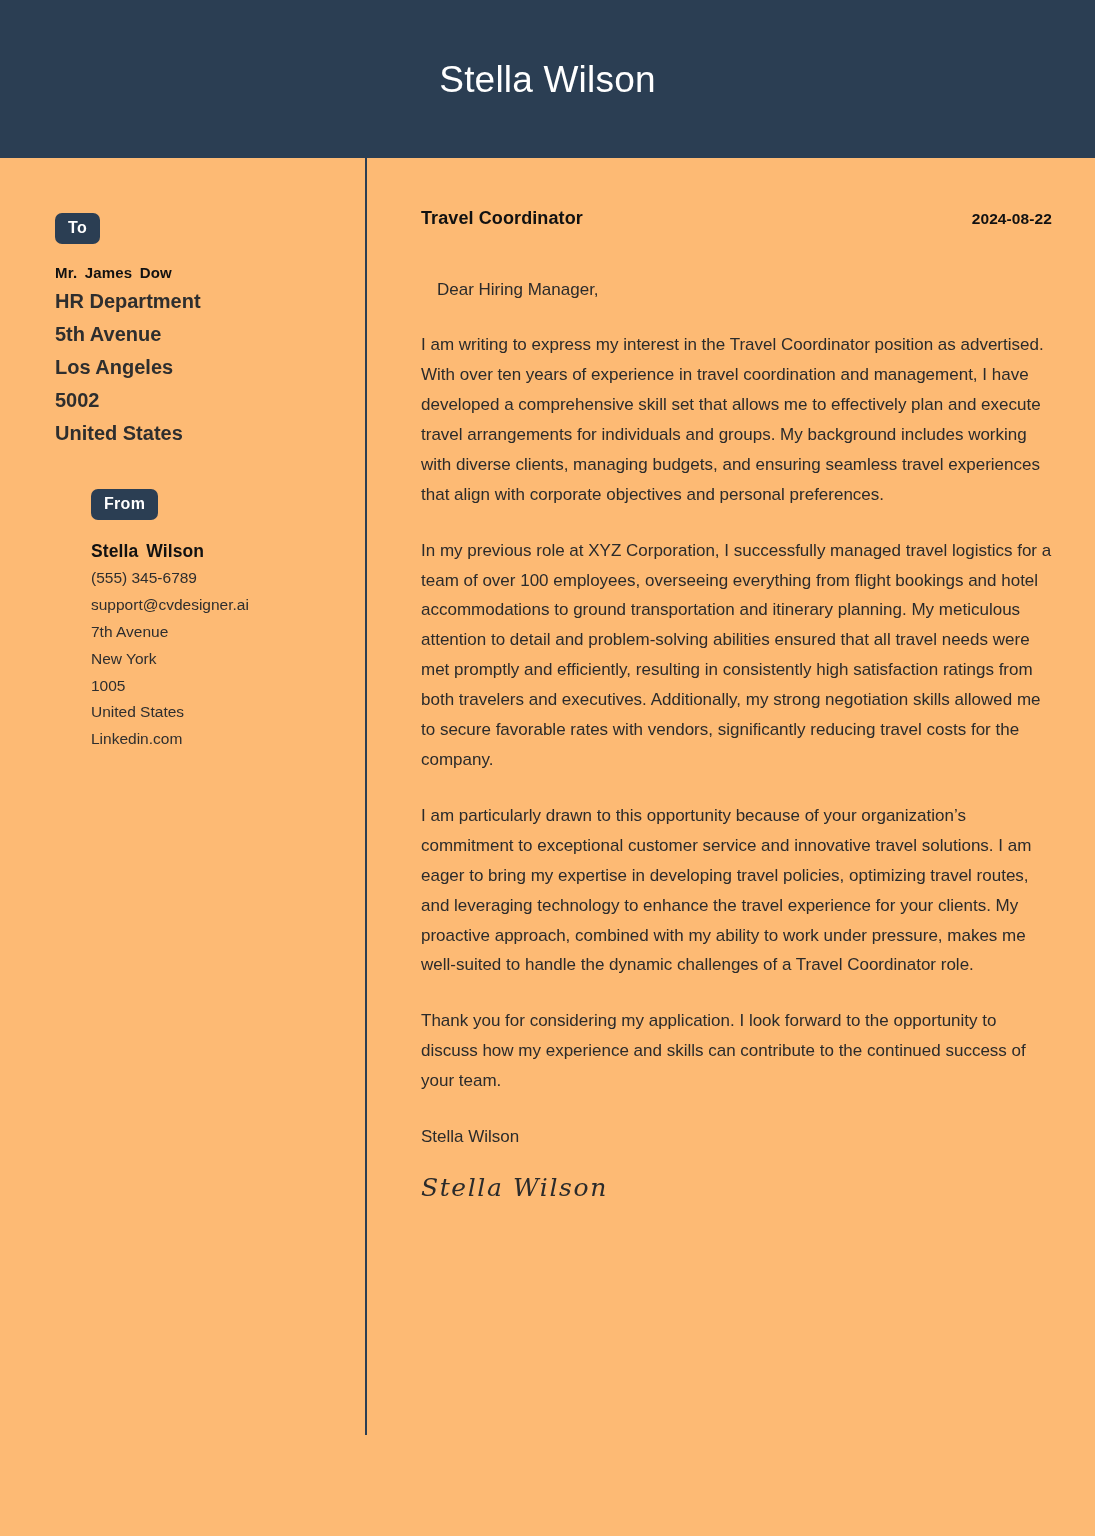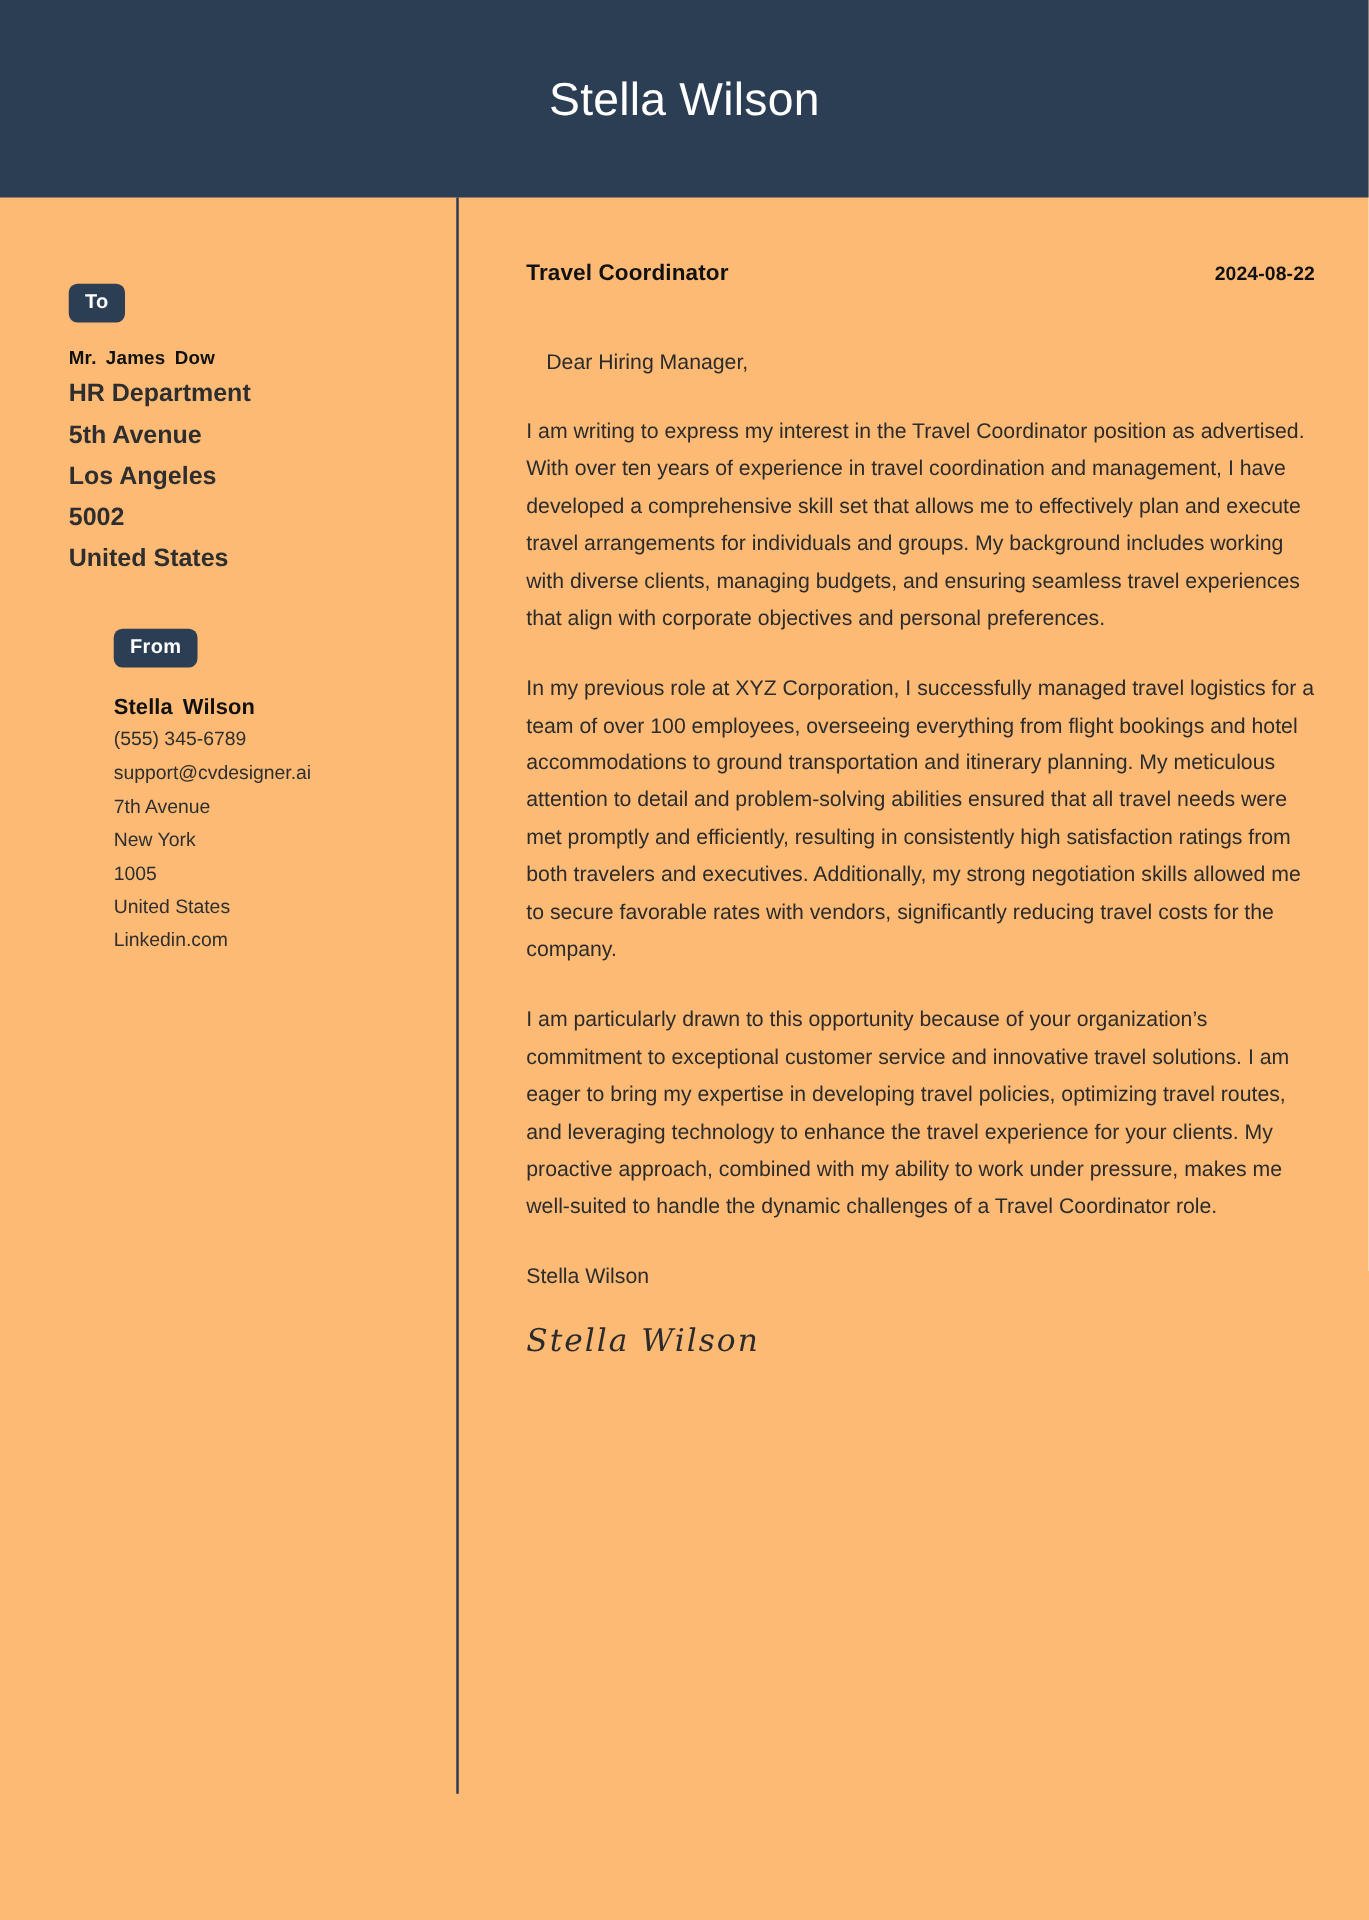--- a/index.html
+++ b/index.html
@@ -58,21 +58,21 @@
     top: 0;
     left: 365px;
     width: 2px;
     height: 1277px;
     background: #2b3e53;
   }
 
   
   .sidebar {
     position: absolute;
-    top: 14px;
+    top: 0;
     left: 0;
     width: 365px;
     padding: 55px 0 0 55px;
     box-sizing: border-box;
   }
 
   .badge {
     display: inline-block;
     background: #2b3e53;
     color: #ffffff;
@@ -237,20 +237,21 @@
       <div class="content-head">
         <div class="job-title">Travel Coordinator</div>
         <div class="letter-date">2024-08-22</div>
       </div>
 
       <p class="salutation">Dear Hiring Manager,</p>
 
       <p class="para">I am writing to express my interest in the Travel Coordinator position as advertised. With over ten years of experience in travel coordination and management, I have developed a comprehensive skill set that allows me to effectively plan and execute travel arrangements for individuals and groups. My background includes working with diverse clients, managing budgets, and ensuring seamless travel experiences that align with corporate objectives and personal preferences.</p>
       <p class="para">In my previous role at XYZ Corporation, I successfully managed travel logistics for a team of over 100 employees, overseeing everything from flight bookings and hotel accommodations to ground transportation and itinerary planning. My meticulous attention to detail and problem-solving abilities ensured that all travel needs were met promptly and efficiently, resulting in consistently high satisfaction ratings from both travelers and executives. Additionally, my strong negotiation skills allowed me to secure favorable rates with vendors, significantly reducing travel costs for the company.</p>
       <p class="para">I am particularly drawn to this opportunity because of your organization’s commitment to exceptional customer service and innovative travel solutions. I am eager to bring my expertise in developing travel policies, optimizing travel routes, and leveraging technology to enhance the travel experience for your clients. My proactive approach, combined with my ability to work under pressure, makes me well-suited to handle the dynamic challenges of a Travel Coordinator role.</p>
+      <p class="para">Thank you for considering my application. I look forward to the opportunity to discuss how my experience and skills can contribute to the continued success of your team.</p>
 
       <div class="closing">
         <span class="closing-line">Stella Wilson</span>
       </div>
 
       <div class="signature">Stella Wilson</div>
 
     </main>
 
   </div>

